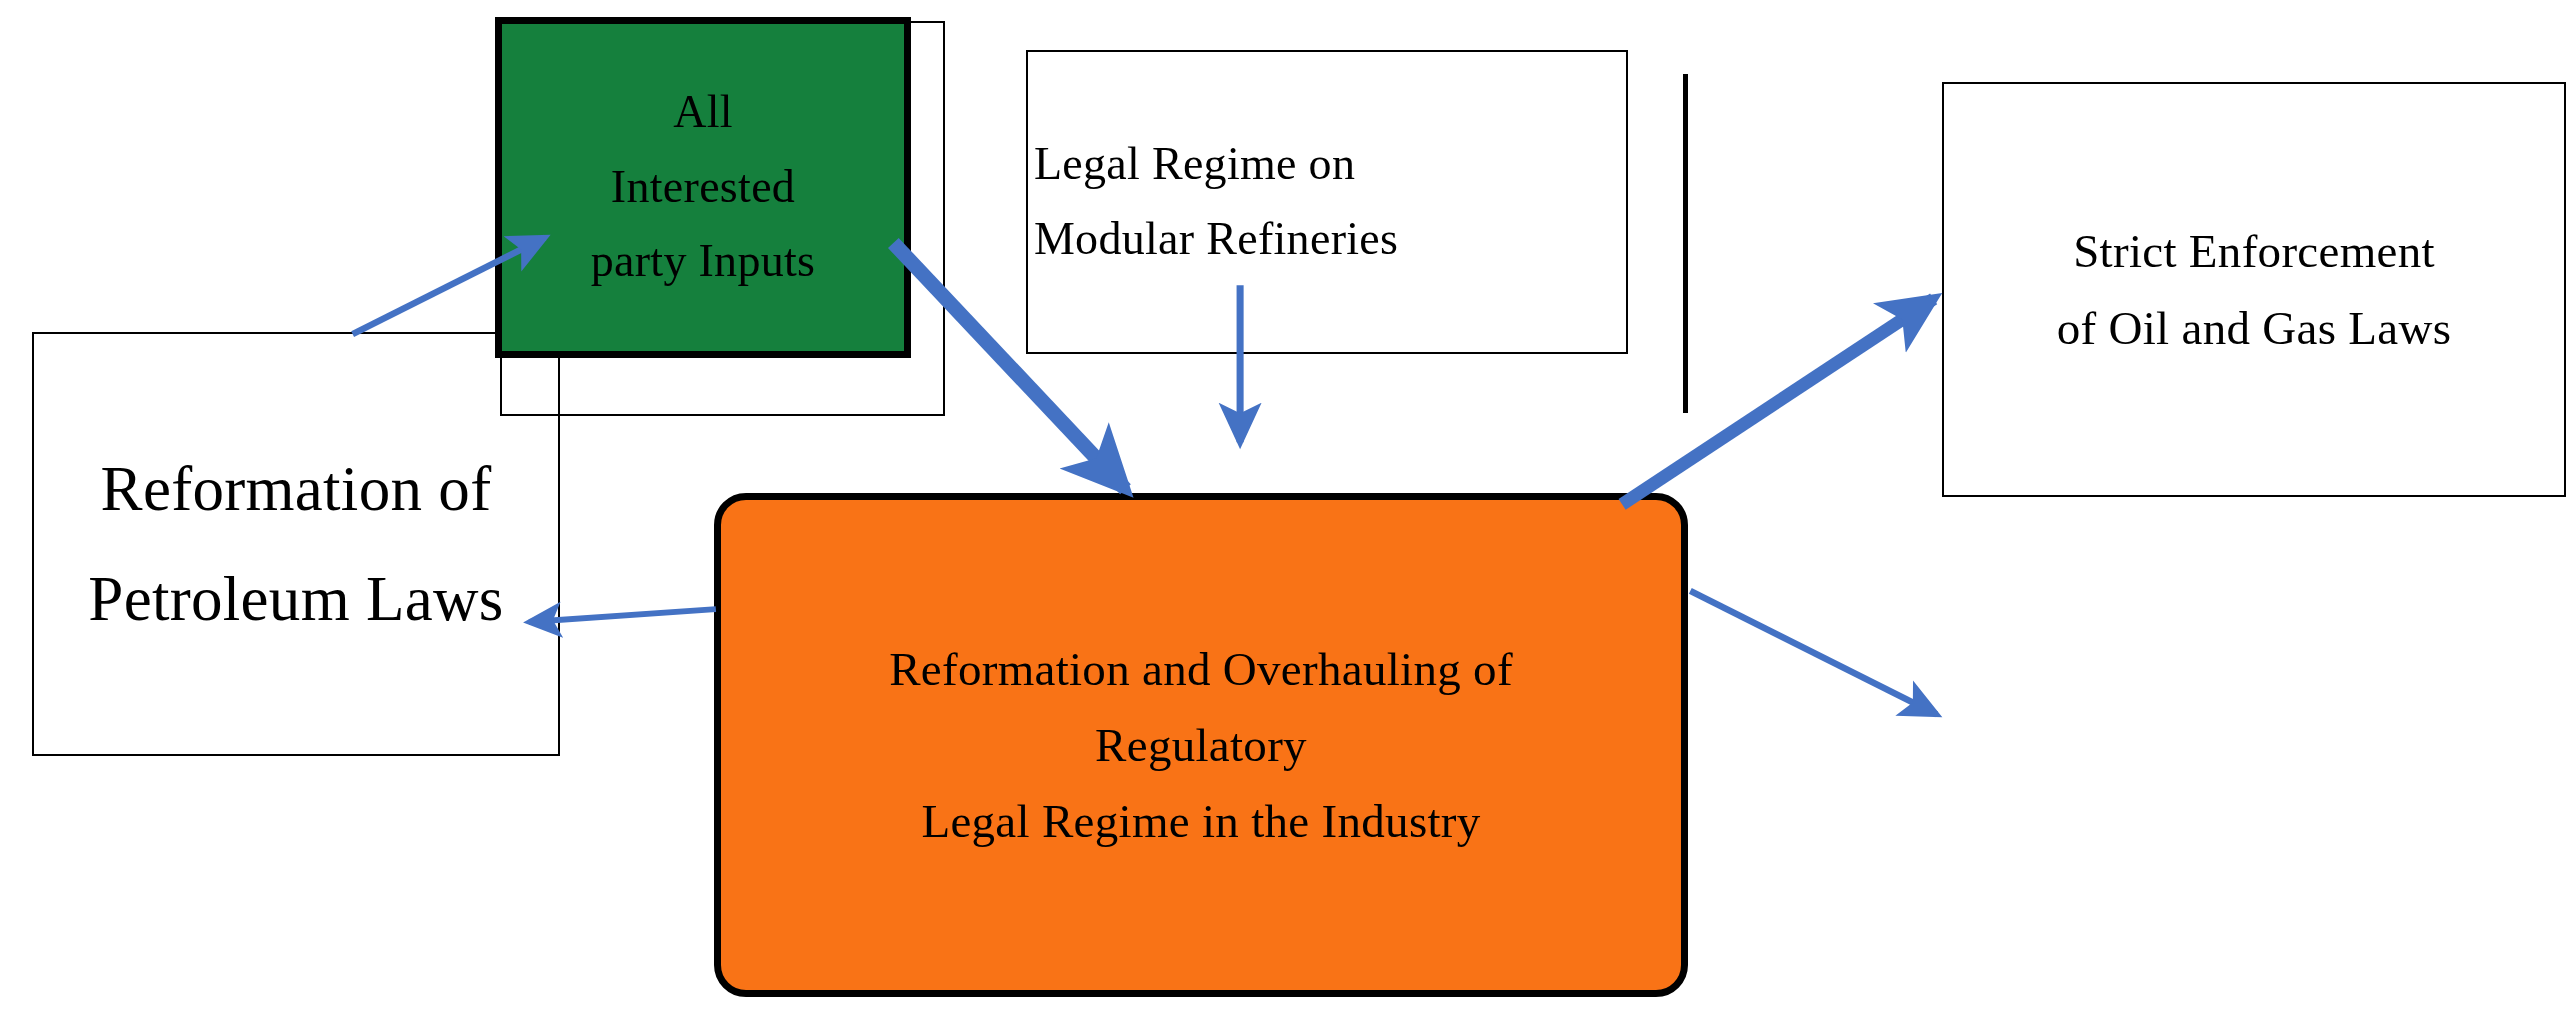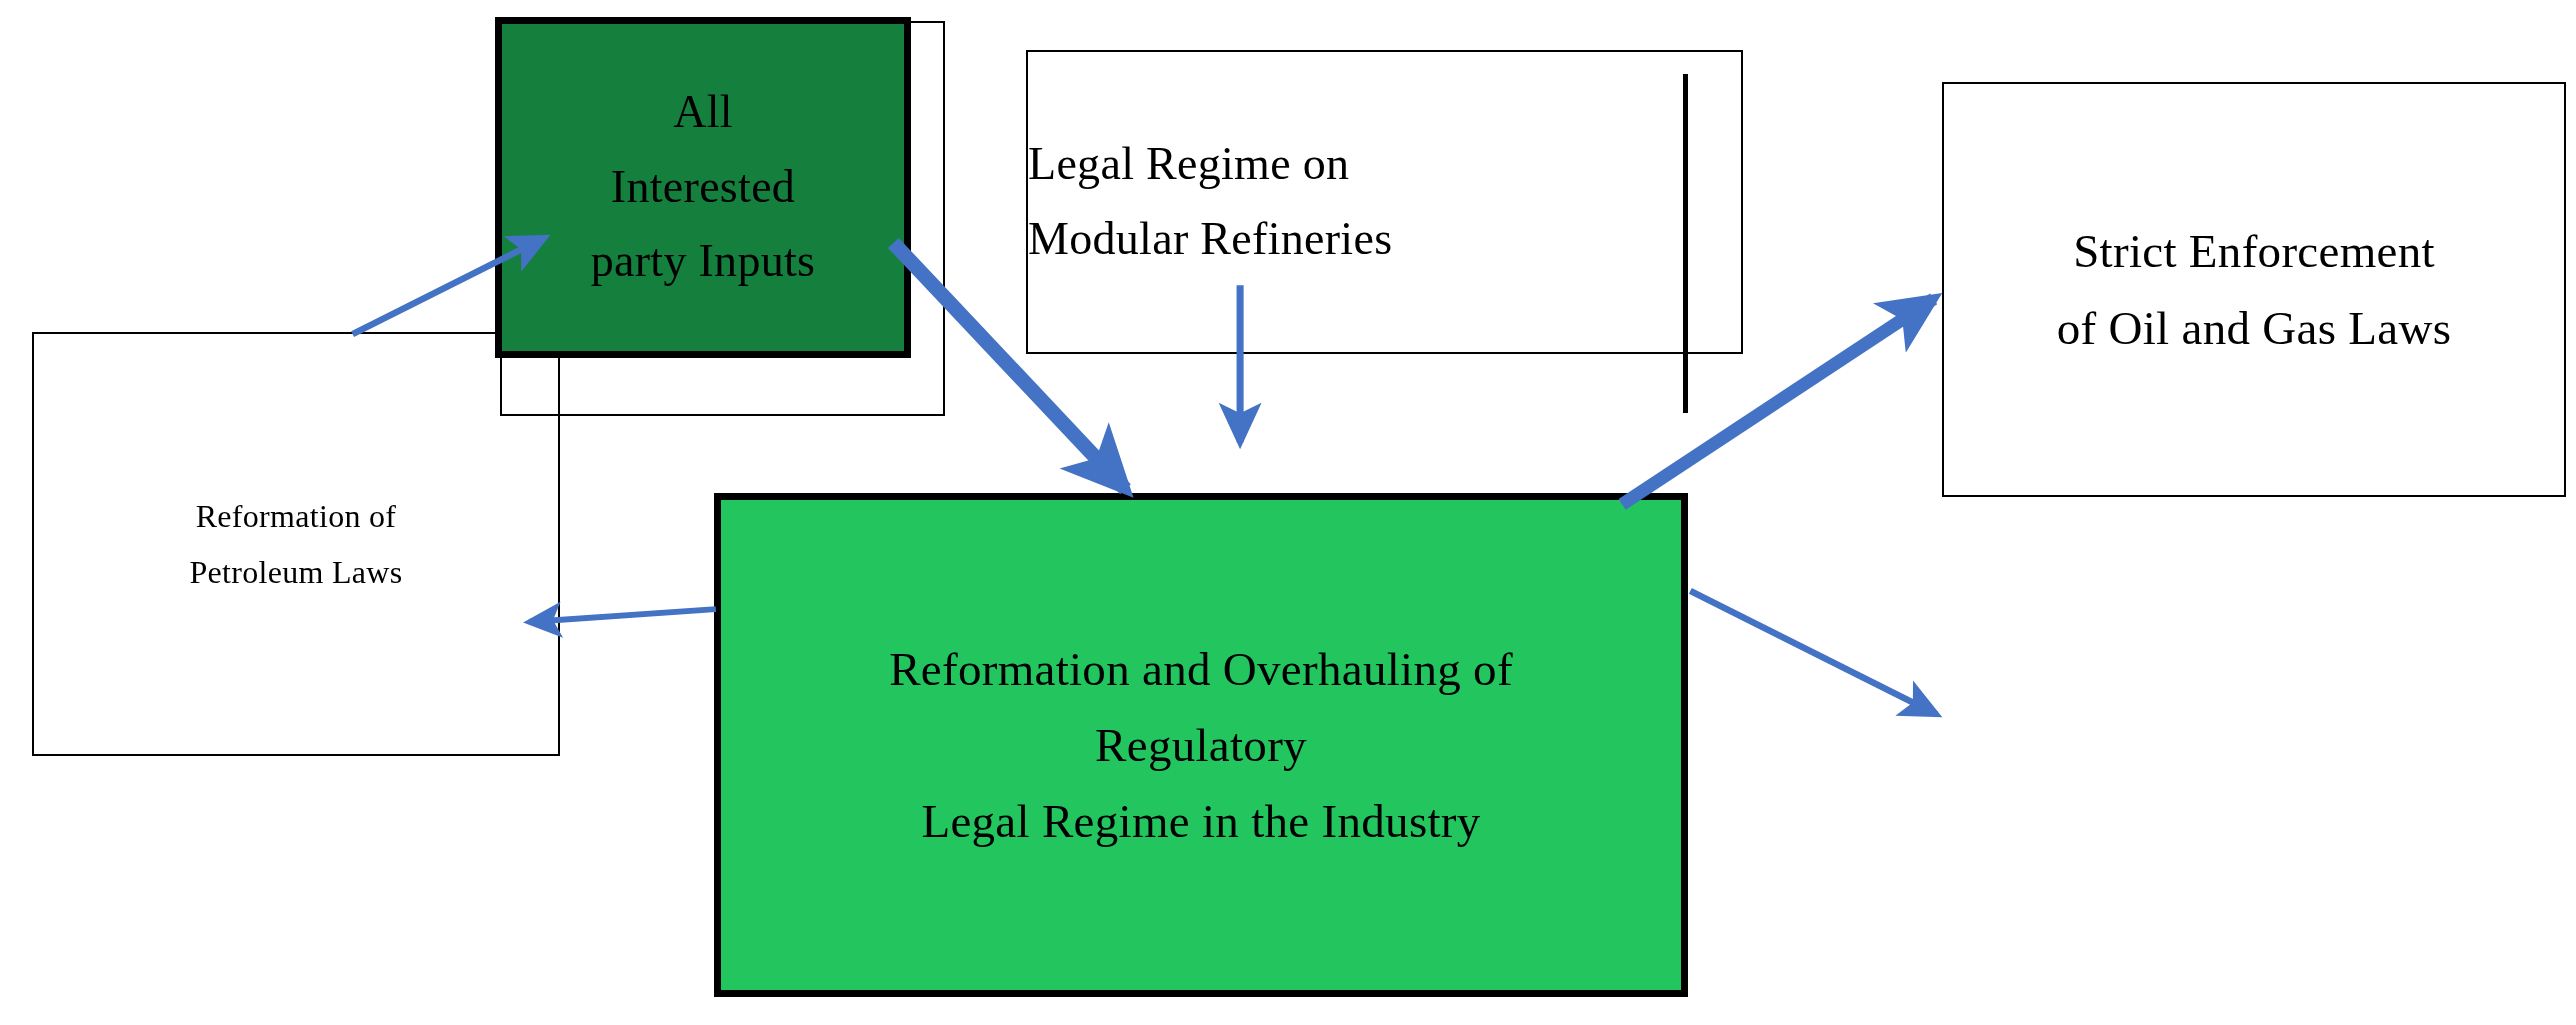--- a/index.html
+++ b/index.html
@@ -28,24 +28,24 @@
     text-align:center;
     line-height:1.55;
     white-space:pre-line;
     letter-spacing:0.3px;
   }
   
   #box-ghost{left:500px;top:20.6px;width:445px;height:395px;}
   #box-inputs{left:495px;top:16.5px;width:416px;height:341px;z-index:4;background:#15803d;}
   #box-inputs .txt{font-size:46px;line-height:1.62;}
   #box-petroleum{left:32px;top:332px;width:528px;height:424px;z-index:3;background:transparent;}
-  #box-petroleum .txt{font-size:32px;line-height:1.75;}
-  #box-modular{left:1026px;top:50px;width:717px;height:304px;align-items:flex-end;}
+  #box-petroleum .txt{font-size:63px;line-height:1.75;}
+  #box-modular{left:1026px;top:50px;width:602px;height:304px;align-items:center;}
   #box-modular .txt{font-size:46px;text-align:left;padding-left:11.8px;line-height:1.62;}
-  #box-central{left:714px;top:493px;width:974px;height:504px;z-index:5;background:#22c55e;}
+  #box-central{left:714px;top:493px;width:974px;height:504px;z-index:5;background:#f97316;border-radius:32px;}
   #box-central .txt{font-size:47px;line-height:1.62;padding:0 32px;}
   #box-strict{left:1942px;top:82px;width:624px;height:415px;}
   #box-strict .txt{font-size:47px;line-height:1.62;}
   #box-comprehensive{left:1942px;top:517px;width:624px;height:411px;}
   #box-comprehensive .txt{font-size:39px;line-height:1.92;}
   
   #divider-line{
     position:absolute;left:1683px;top:74px;width:5.3px;height:339px;
     background:#000000;z-index:2;
   }

